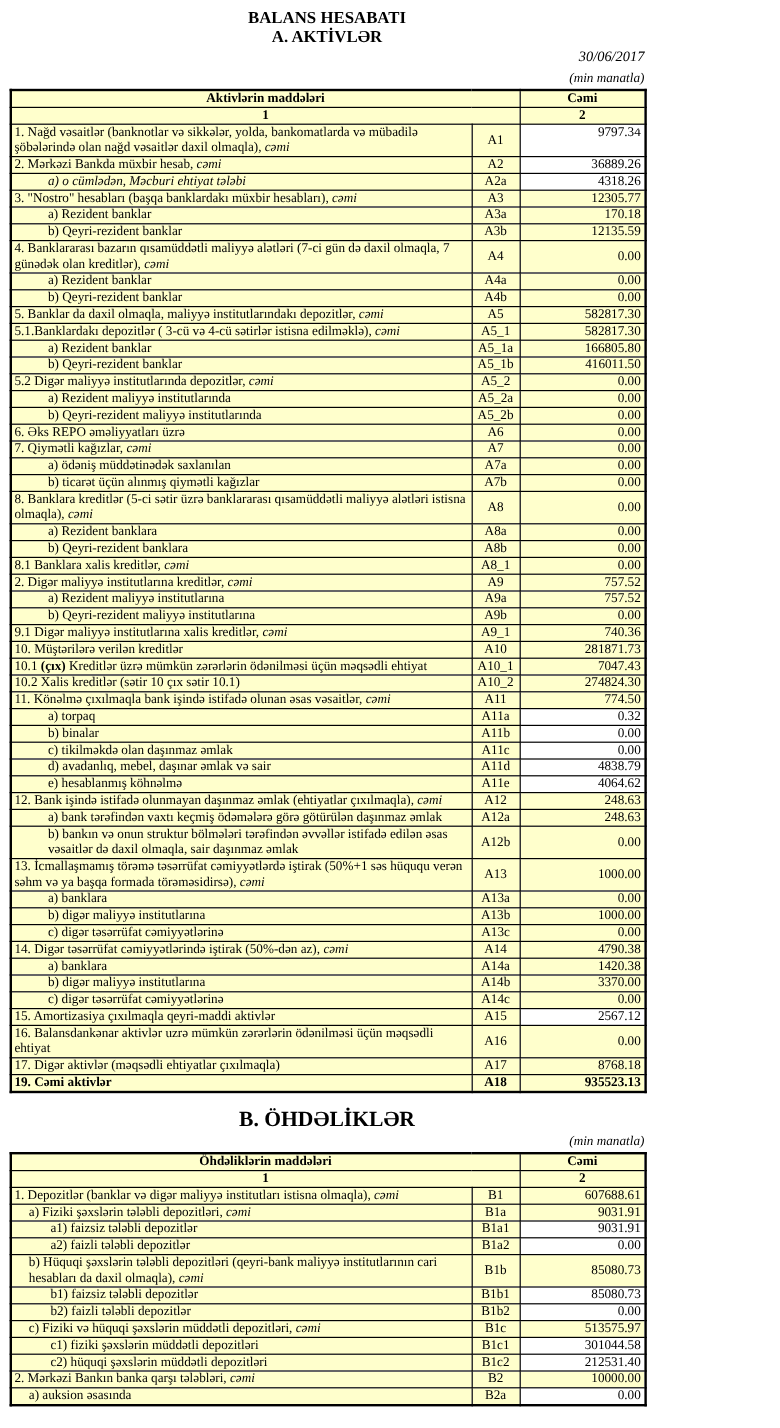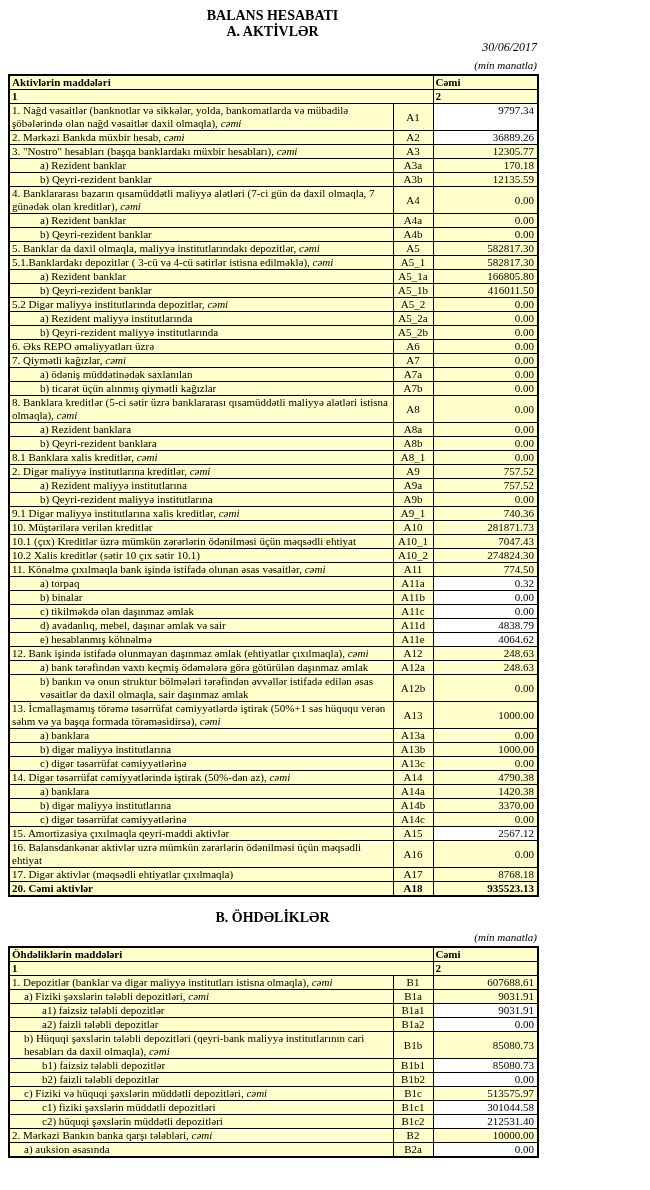--- a/index.html
+++ b/index.html
@@ -7,36 +7,36 @@
   html,body { margin:0; padding:0; }
   body {
     width:650px; height:1190px; overflow:hidden; background:#ffffff;
     font-family:"Liberation Serif","DejaVu Serif",serif; color:#000;
   }
   .doc { margin-left:8px; width:529px; }
   .title { text-align:center; font-weight:bold; font-size:14px; line-height:16px; }
   .title.first { padding-top:8px; }
   .date-line { text-align:right; font-style:italic; font-size:12px; line-height:14px; }
   .unit-note { text-align:right; font-style:italic; font-size:11px; line-height:13px; margin-top:5px; margin-bottom:2px; }
-  .btitle { text-align:center; font-weight:bold; font-size:14px; line-height:16px; margin-top:13px; }
+  .btitle { text-align:center; font-weight:bold; font-size:18px; line-height:16px; margin-top:13px; }
 
   table.tbl { border-collapse:collapse; width:529px; table-layout:fixed; }
   table.tbl { border:2px solid var(--line); }
   .tbl td, .tbl th { border:1px solid var(--line); background:var(--cell-bg);
     font-size:11px; line-height:13px; padding:0 2px; vertical-align:middle;
     overflow:hidden; }
-  .tbl th { font-weight:bold; text-align:left; }
+  .tbl th { font-weight:bold; text-align:center; }
   .tbl td.lbl { text-align:left; }
   .tbl td.code { text-align:center; width:40px; }
   .tbl td.val { text-align:right; padding-right:3px; }
   .tbl td.val.white { background:var(--val-bg);border-radius:13px; }
   .tbl td.val.vtop { vertical-align:top; }
   .rowbold td { font-weight:bold; }
   .seg-e { font-style:italic; }
-  .seg-b { font-weight:normal; }
+  .seg-b { font-weight:bold; }
   .tableA td.ind1 { padding-left:30px; }
   .tableB td.ind1 { padding-left:14px; }
   .tableB td.ind2 { padding-left:32px; }
 </style>
 </head>
 <body>
 
 <div class="doc">
 
   <div class="title first">BALANS HESABATI</div>
@@ -66,20 +66,25 @@
           <td class="lbl"><span>1. Nağd vəsaitlər (banknotlar və sikkələr, yolda, bankomatlarda və mübadilə şöbələrində olan nağd vəsaitlər daxil olmaqla), </span><span class="seg-e">cəmi</span></td>
           <td class="code">A1</td>
           <td class="val white vtop">9797.34</td>
         </tr>
         <tr>
           <td class="lbl"><span>2. Mərkəzi Bankda müxbir hesab, </span><span class="seg-e">cəmi</span></td>
           <td class="code">A2</td>
           <td class="val white">36889.26</td>
         </tr>
         <tr>
+          <td class="lbl ind1"><span class="seg-e">a) o cümlədən, Məcburi ehtiyat tələbi</span></td>
+          <td class="code">A2a</td>
+          <td class="val white">4318.26</td>
+        </tr>
+        <tr>
           <td class="lbl"><span>3. "Nostro" hesabları (başqa banklardakı müxbir hesabları), </span><span class="seg-e">cəmi</span></td>
           <td class="code">A3</td>
           <td class="val">12305.77</td>
         </tr>
         <tr>
           <td class="lbl ind1"><span>a) Rezident banklar</span></td>
           <td class="code">A3a</td>
           <td class="val">170.18</td>
         </tr>
         <tr>
@@ -306,21 +311,21 @@
           <td class="lbl"><span>16. Balansdankənar aktivlər uzrə mümkün zərərlərin ödənilməsi üçün məqsədli ehtiyat</span></td>
           <td class="code">A16</td>
           <td class="val">0.00</td>
         </tr>
         <tr>
           <td class="lbl"><span>17. Digər aktivlər (məqsədli ehtiyatlar çıxılmaqla)</span></td>
           <td class="code">A17</td>
           <td class="val">8768.18</td>
         </tr>
         <tr class="rowbold">
-          <td class="lbl"><span>20. Cəmi aktivlər</span></td>
+          <td class="lbl"><span>19. Cəmi aktivlər</span></td>
           <td class="code">A18</td>
           <td class="val">935523.13</td>
         </tr>
       </tbody>
   </table>
 
   <div class="btitle">B. ÖHDƏLİKLƏR</div>
   <div class="unit-note">(min manatla)</div>
 
   <table class="tbl tableB">

